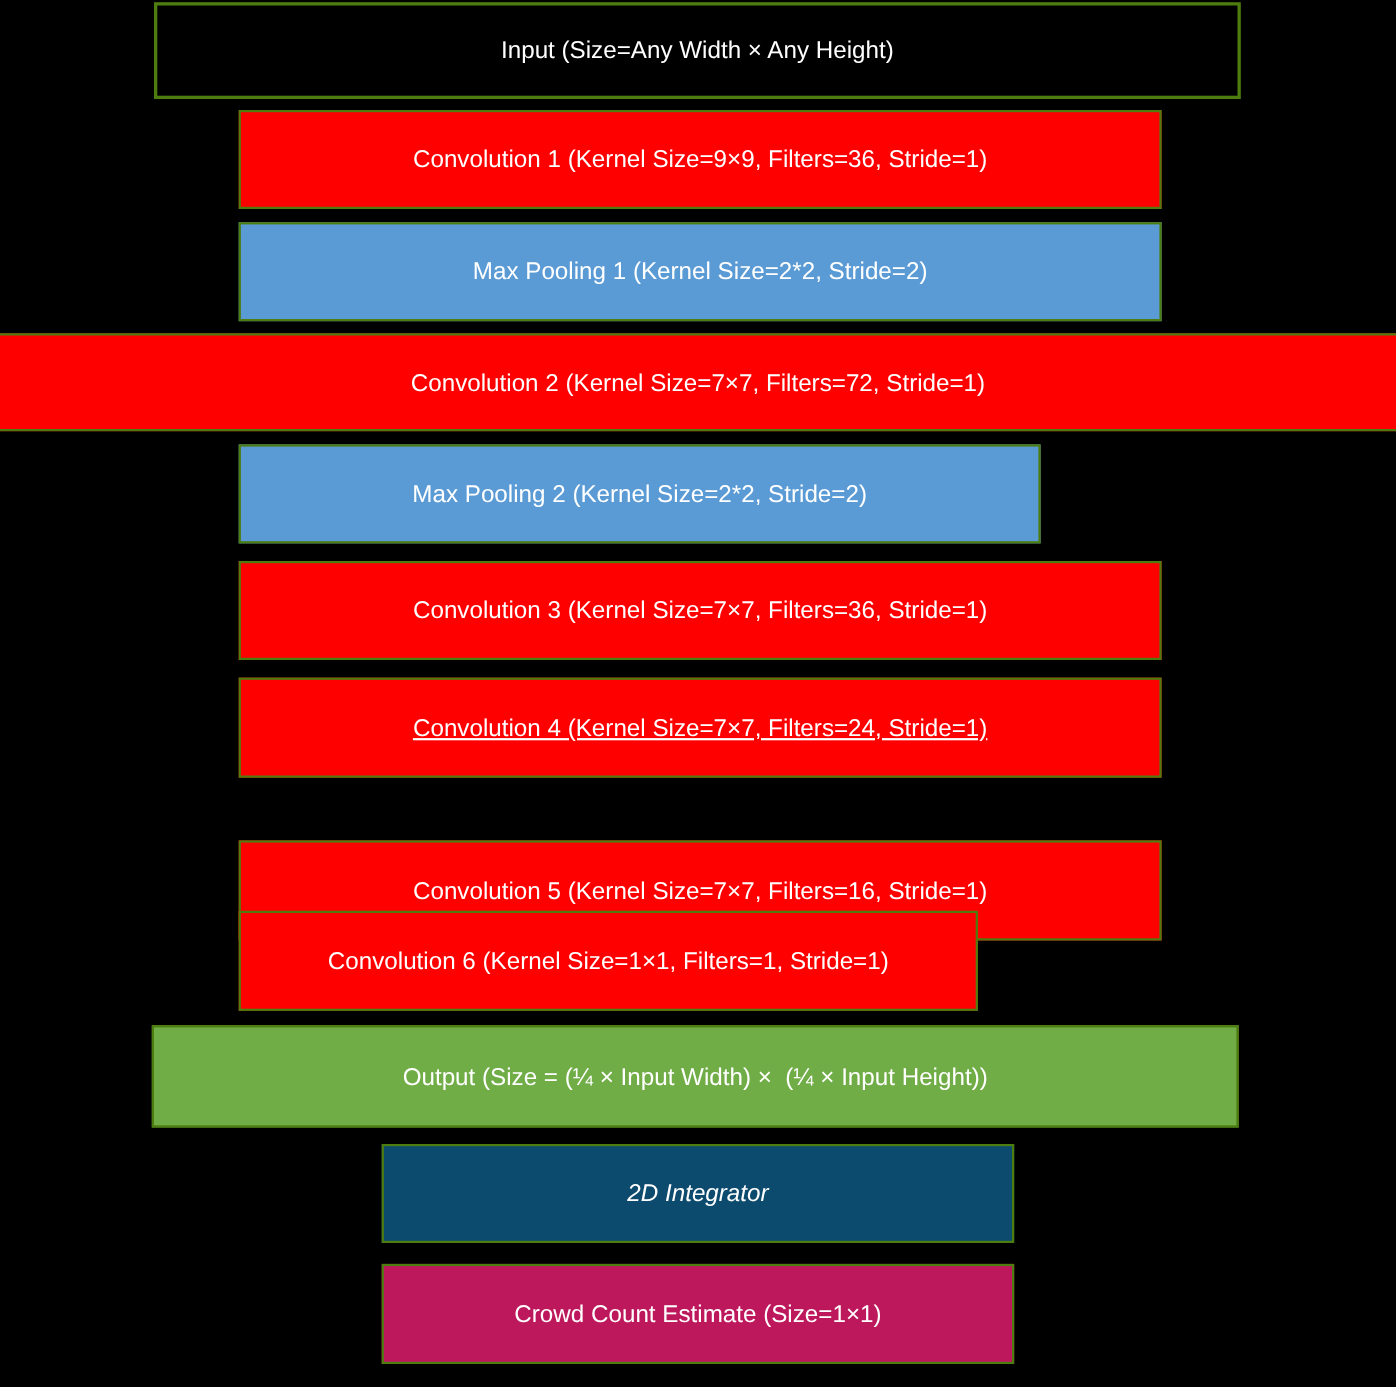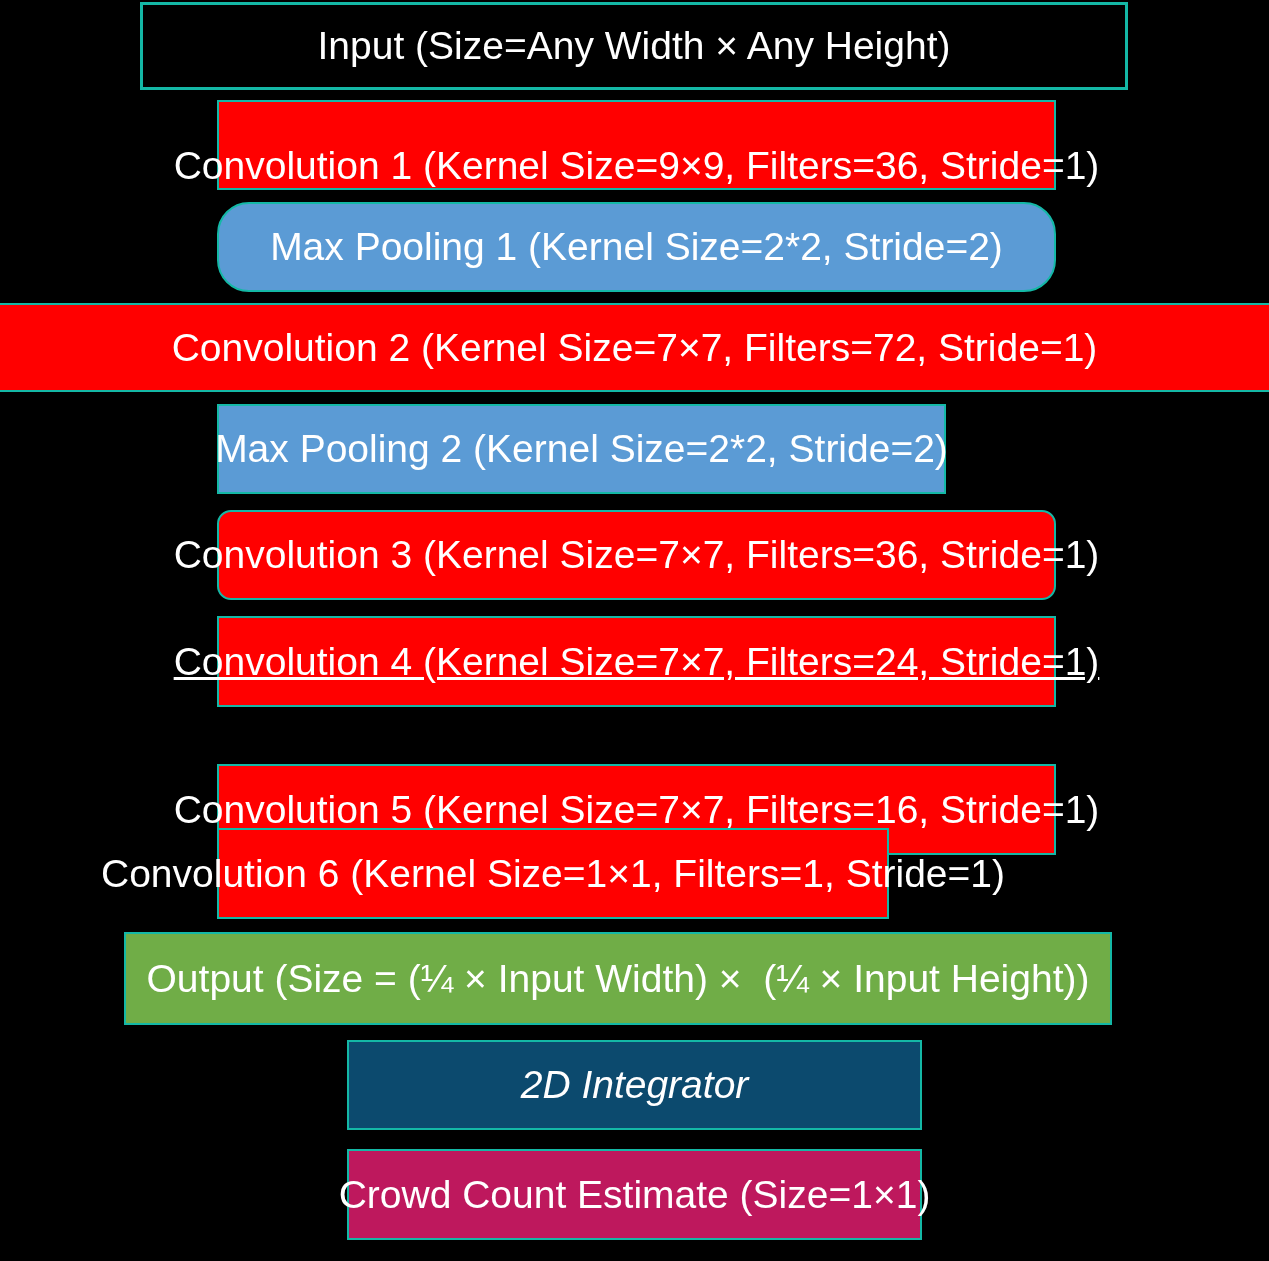--- a/index.html
+++ b/index.html
@@ -11,69 +11,69 @@
     position: relative;
     width: 1269px;
     height: 1261px;
     background: #000000;
     overflow: hidden;
     font-family: "Liberation Sans", sans-serif;
   }
   .box {
     position: absolute;
     box-sizing: border-box;
-    border: 2px solid #14b8a6;
+    border: 2px solid #4d7c0f;
     display: flex;
     align-items: center;
     justify-content: center;
     color: #FFFFFF;
-    font-size: 39px;
+    font-size: 22px;
     white-space: pre;
     text-align: center;
   }
   
   .b0  { left: 140px;  top: 2px;    width: 988px;  height: 88px; border-width: 3px; }
   .b1  { left: 217px;  top: 100px;  width: 839px;  height: 90px; }
   .b2  { left: 217px;  top: 202px;  width: 839px;  height: 90px; }
   .b3  { left: -3px;   top: 303px;  width: 1275px; height: 89px; }
   .b4  { left: 217px;  top: 404px;  width: 729px;  height: 90px; }
   .b5  { left: 217px;  top: 510px;  width: 839px;  height: 90px; }
   .b6  { left: 217px;  top: 616px;  width: 839px;  height: 91px; text-decoration: underline; }
   .b7  { left: 217px;  top: 764px;  width: 839px;  height: 91px; }
   .b8  { left: 217px;  top: 828px;  width: 672px;  height: 91px; }
-  .b9  { left: 124px;  top: 932px;  width: 988px;  height: 93px; }
+  .b9  { left: 138px;  top: 932px;  width: 988px;  height: 93px; }
   .b10 { left: 347px;  top: 1040px; width: 575px;  height: 90px; }
   .b11 { left: 347px;  top: 1149px; width: 575px;  height: 91px; }
 </style>
 </head>
 <body>
 
 <div id="stage">
 
   <div class="box b0" style="background-color: rgb(0, 0, 0);">
     <span>Input (Size=Any Width × Any Height)</span>
   </div>
 
-  <div class="box b1" style="background-color: rgb(255, 0, 0); align-items: flex-end;">
+  <div class="box b1" style="background-color: rgb(255, 0, 0);">
     <span>Convolution 1 (Kernel Size=9×9, Filters=36, Stride=1)</span>
   </div>
 
-  <div class="box b2" style="background-color: rgb(91, 155, 213); border-radius: 32px;">
+  <div class="box b2" style="background-color: rgb(91, 155, 213);">
     <span>Max Pooling 1 (Kernel Size=2*2, Stride=2)</span>
   </div>
 
   <div class="box b3" style="background-color: rgb(255, 0, 0);">
     <span>Convolution 2 (Kernel Size=7×7, Filters=72, Stride=1)</span>
   </div>
 
   <div class="box b4" style="background-color: rgb(91, 155, 213);">
     <span>Max Pooling 2 (Kernel Size=2*2, Stride=2)</span>
   </div>
 
-  <div class="box b5" style="background-color: rgb(255, 0, 0); border-radius: 14px;">
+  <div class="box b5" style="background-color: rgb(255, 0, 0);">
     <span>Convolution 3 (Kernel Size=7×7, Filters=36, Stride=1)</span>
   </div>
 
   <div class="box b6" style="background-color: rgb(255, 0, 0);">
     <span>Convolution 4 (Kernel Size=7×7, Filters=24, Stride=1)</span>
   </div>
 
   <div class="box b7" style="background-color: rgb(255, 0, 0);">
     <span>Convolution 5 (Kernel Size=7×7, Filters=16, Stride=1)</span>
   </div>

